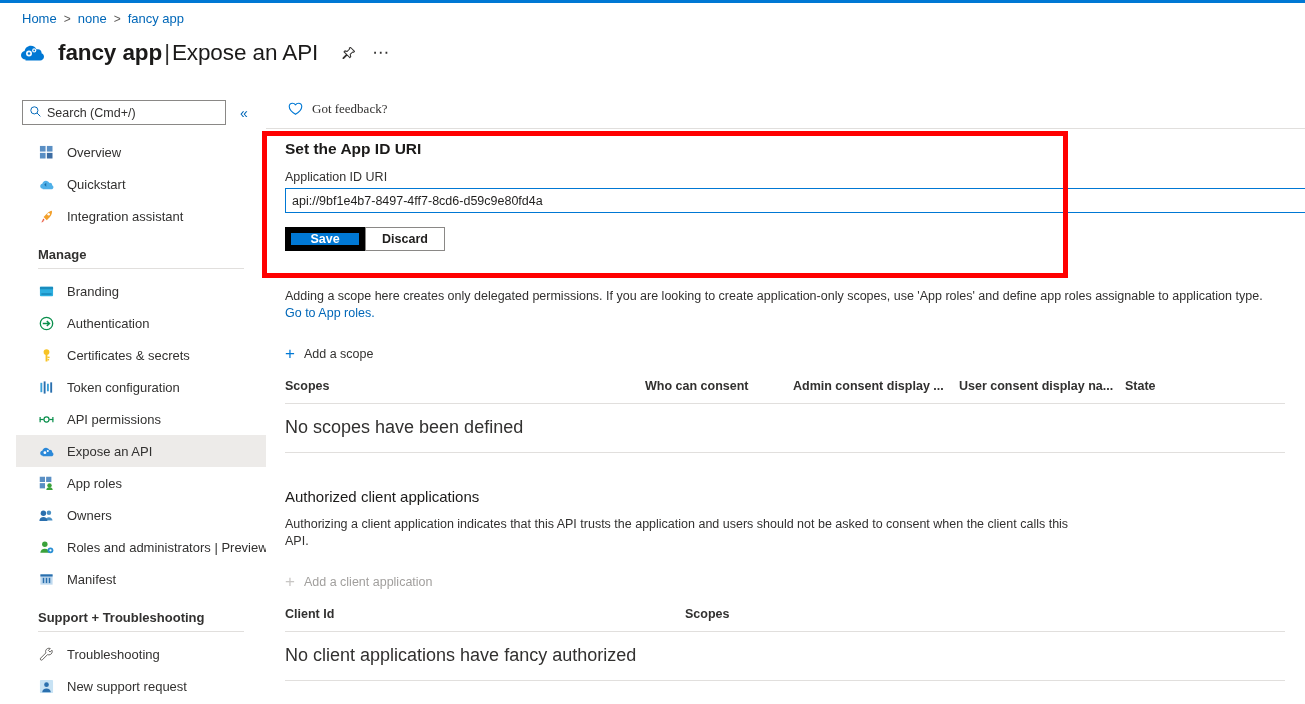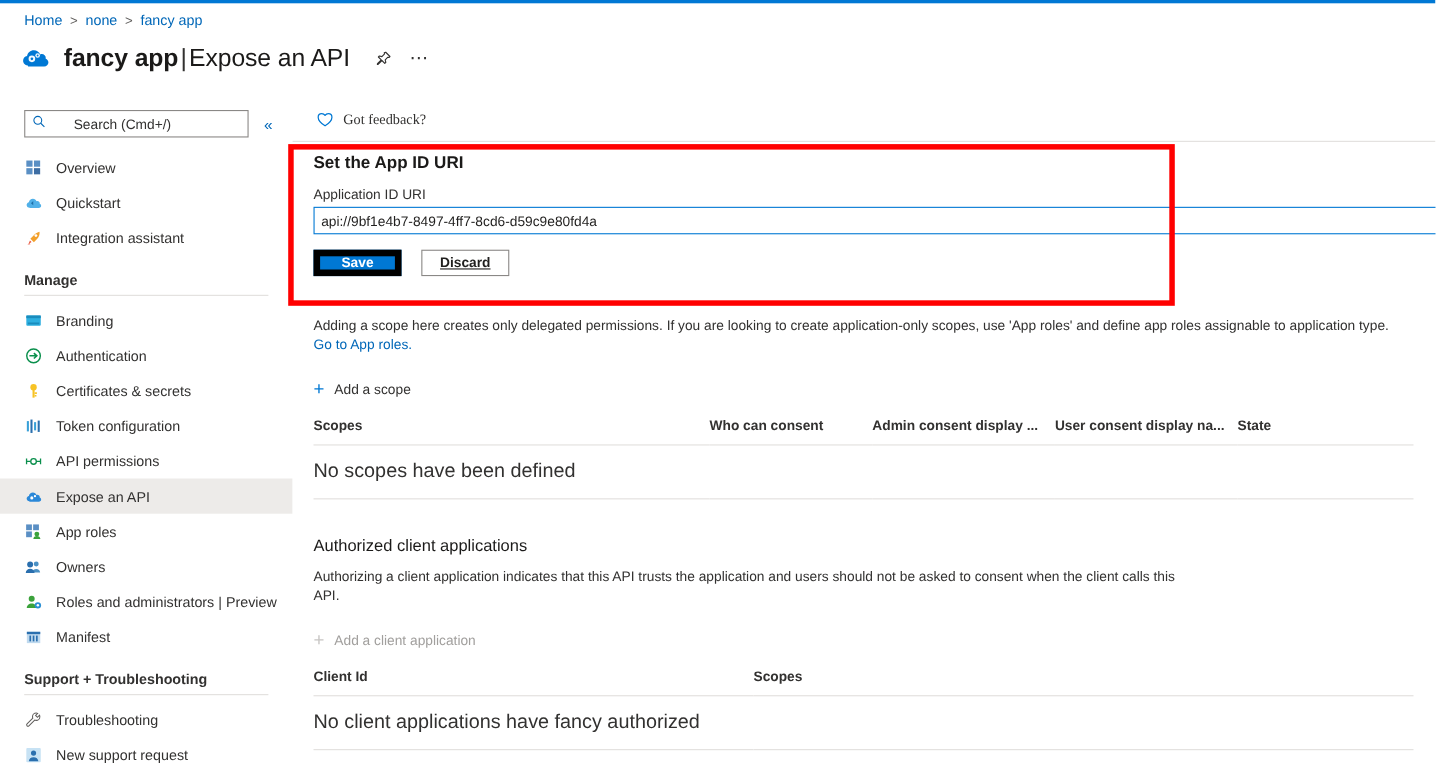--- a/index.html
+++ b/index.html
@@ -91,21 +91,20 @@
   .search-row {
     position: absolute; left: 22px; top: 8px;
     display: flex; align-items: center;
   }
   .search-box {
     width: 204px; height: 25px;
     border: 1px solid #8a8886;
     background: #ffffff;
     display: flex; align-items: center;
     padding: 0 6px;
-    gap: 20px;
   }
   .search-box input {
     border: none; outline: none;
     font-family: "Liberation Sans", sans-serif;
     font-size: 12.5px;
     color: #323130;
     width: 170px;
     background: transparent;
     padding: 0; margin-left: 5px;
   }
@@ -115,20 +114,21 @@
     color: #0067b8;
     font-size: 14px;
     cursor: pointer;
     line-height: 1;
     user-select: none;
   }
 
   .nav {
     position: absolute; left: 0; top: 44px;
     width: 266px;
+    padding-left: 16px;
   }
   .nav-item {
     height: 32px;
     display: flex; align-items: center;
     padding-left: 22px;
     cursor: pointer;
     font-size: 13px;
     color: #323130;
   }
   .nav-item.selected { background: #edebe9; }
@@ -225,22 +225,21 @@
   }
   .btn-primary {
     background: #0078d4;
     border: 6px solid #000000;
     color: #ffffff;
   }
   .btn-secondary {
     background: #ffffff;
     border: 1px solid #8a8886;
     color: #201f1e;
-    margin-left: 18px;
-    text-decoration: underline;
+    margin-left: 0;
   }
 
   
   .red-box {
     position: absolute;
     left: 262px; top: 131px;
     width: 806px; height: 147px;
     border: 5px solid #ff0000;
     pointer-events: none;
     z-index: 30;

